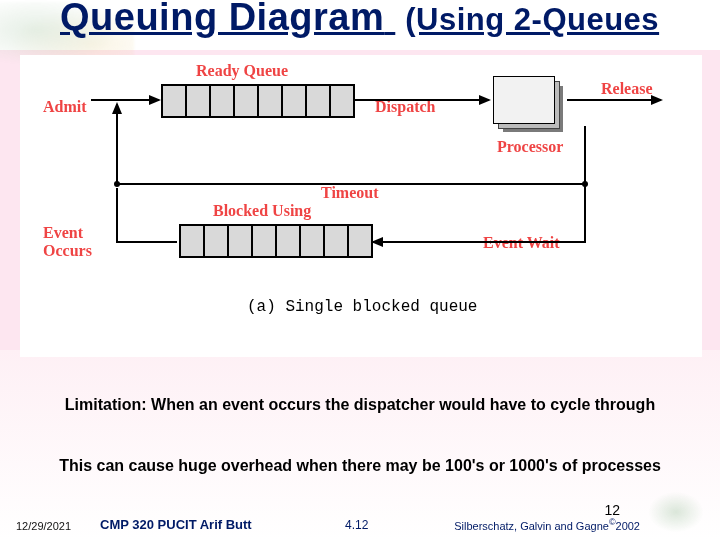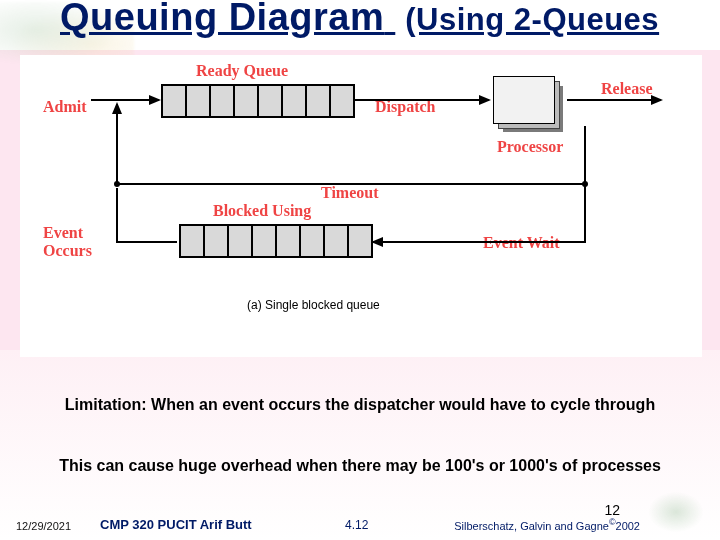--- a/index.html
+++ b/index.html
@@ -64,22 +64,22 @@
   .lbl {
     position: absolute;
     font-family: "Times New Roman", serif;
     font-weight: bold;
     font-size: 16px;
     color: #ef4444;
     white-space: pre;
   }
   .cap {
     position: absolute;
-    font-family: Liberation Sans, sans-serif;
-    font-size: 12px;
+    font-family: Liberation Mono, monospace;
+    font-size: 16px;
     color: #000;
   }
 
   
   .queue {
     position: absolute;
     height: 30px;
     border: 2px solid #000;
     background: #d9d9d9;
     display: flex;

